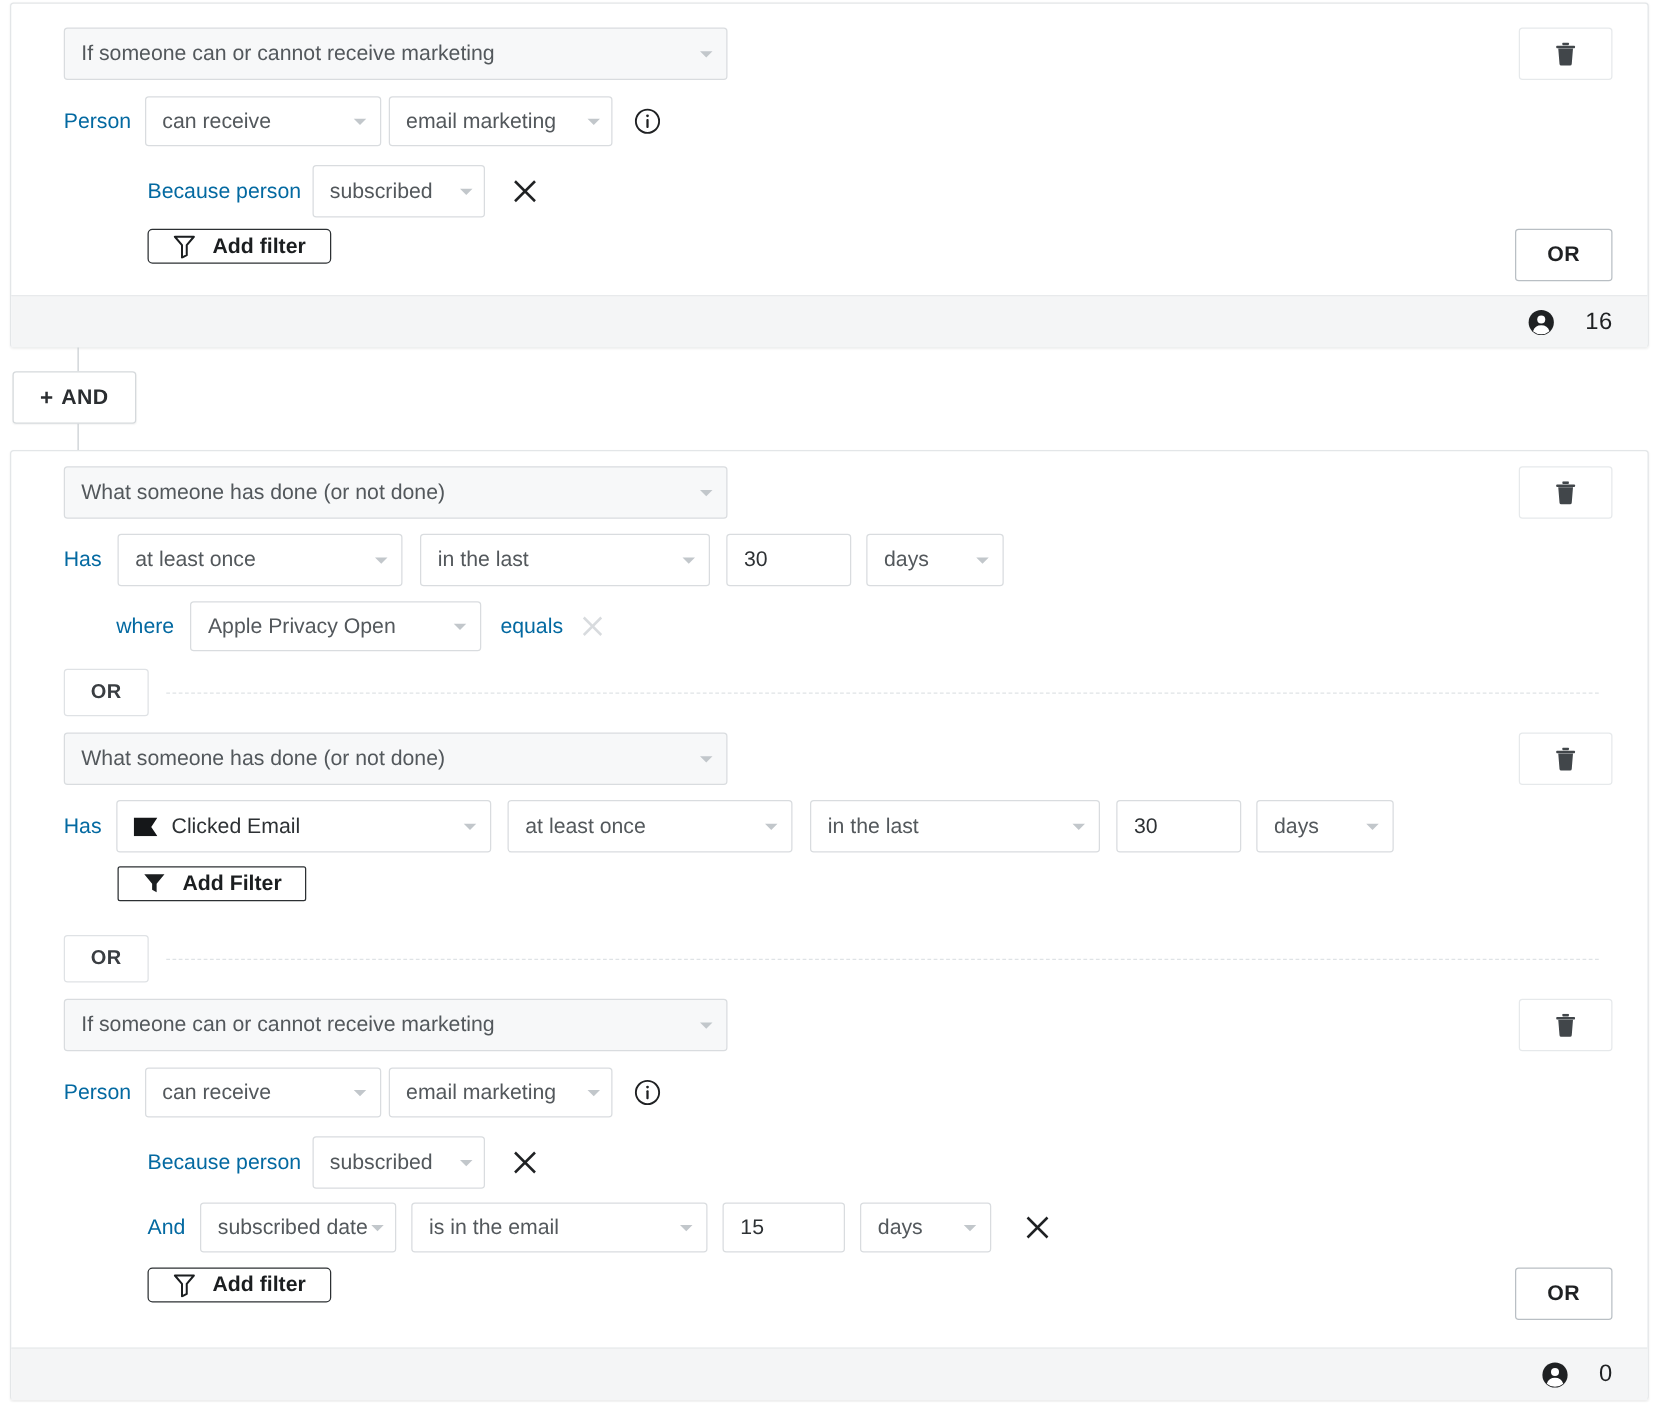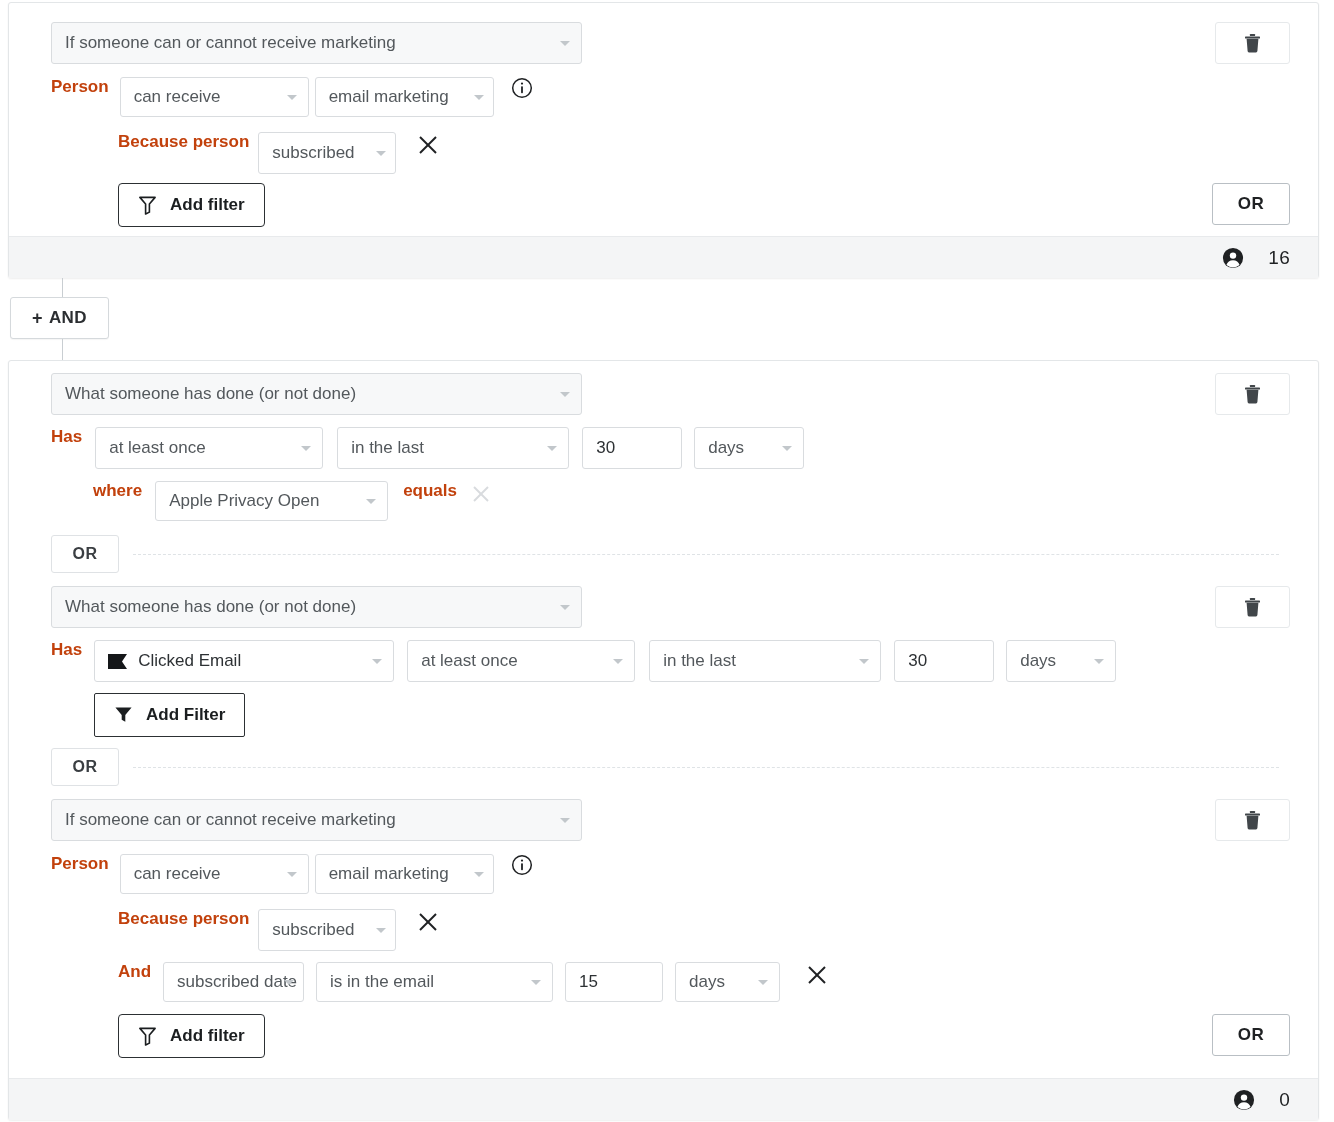--- a/index.html
+++ b/index.html
@@ -48,23 +48,23 @@
     border-radius: 3px;
     display: flex; align-items: center; justify-content: center;
     font-size: 17px; font-weight: bold; letter-spacing: .4px;
     color: #2b2e31;
     box-shadow: 0 1px 1px rgba(0,0,0,.04);
     cursor: pointer;
   }
   .and-btn .plus { font-weight: bold; margin-right: 6px; font-size: 18px; }
 
   
-  .row { position: absolute; display: flex; align-items: flex-start; }
+  .row { position: absolute; display: flex; align-items: center; }
   .lbl {
-    font-size: 17px; font-weight: bold; color: #c2410c;
+    font-size: 17px; font-weight: normal; color: #0369a1;
     white-space: nowrap;
   }
 
   .sel {
     position: relative;
     height: 40px;
     border: 1px solid #d9dcdf;
     border-radius: 3px;
     background: #ffffff;
     display: flex; align-items: center;
@@ -171,21 +171,21 @@
   .or-line {
     flex: 1 1 auto;
     height: 0;
     border-top: 1px dashed #dfe3e6;
     margin-left: 14px;
   }
 
   
   .addf {
     position: absolute;
-    height: 44px;
+    height: 28px;
     border: 1px solid #2c3033;
     border-radius: 4px;
     background: #fff;
     display: flex; align-items: center;
     padding: 0 19px;
     font-size: 17px; font-weight: bold;
     color: #1b1e20;
     cursor: pointer;
     gap: 13px;
   }
@@ -426,21 +426,21 @@
         <span class="x-btn" style="margin-left:19px;">
           <svg width="22" height="22" viewBox="0 0 22 22">
               <line x1="3" y1="3" x2="19" y2="19" stroke="#1f2123" stroke-width="2"></line>
               <line x1="19" y1="3" x2="3" y2="19" stroke="#1f2123" stroke-width="2"></line>
             </svg>
         </span>
       </div>
 
       <div class="row" style="left:109px;top:601px;gap:0;">
         <span class="lbl">And</span>
-        <div class="sel inline-caret" style="width:141px;margin-left:12px;">
+        <div class="sel inline-caret" style="width:157px;margin-left:12px;">
           <span>subscribed date</span>
           <span class="caret tight"></span>
         </div>
         <div class="sel" style="width:237px;margin-left:12px;">
           <span>is in the email</span>
           <span class="caret"></span>
         </div>
         <div class="num" style="width:98px;margin-left:12px;">
           <span>15</span>
         </div>

